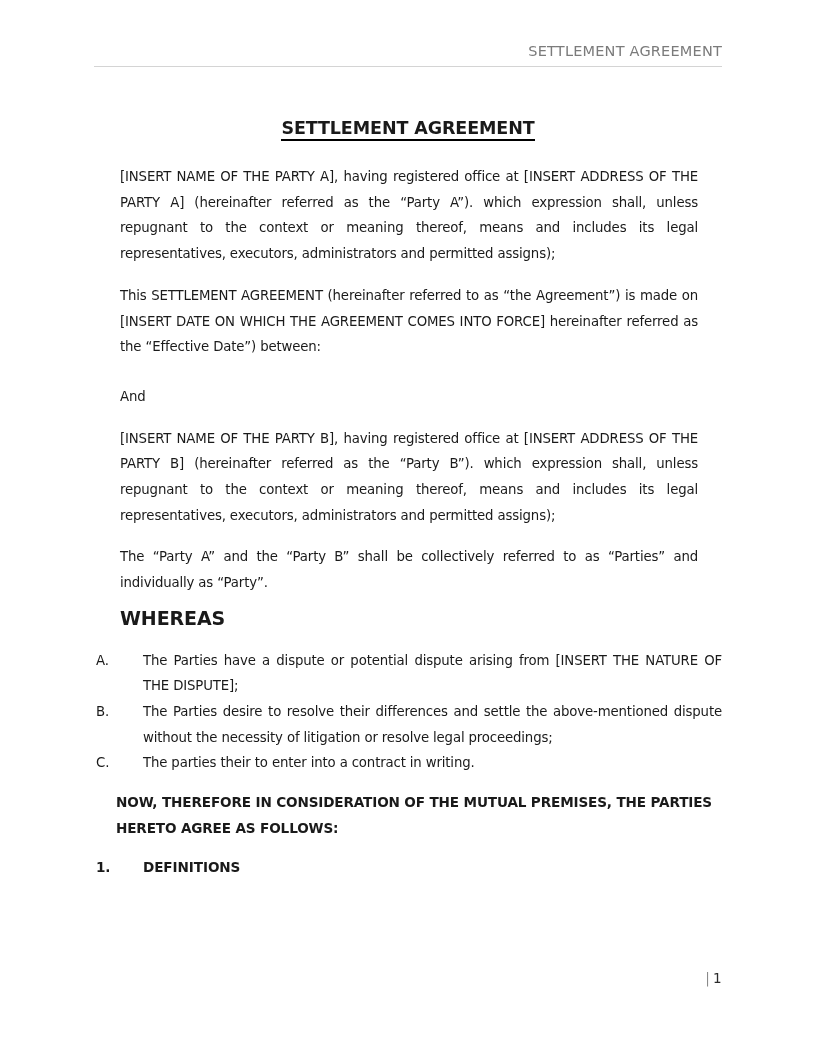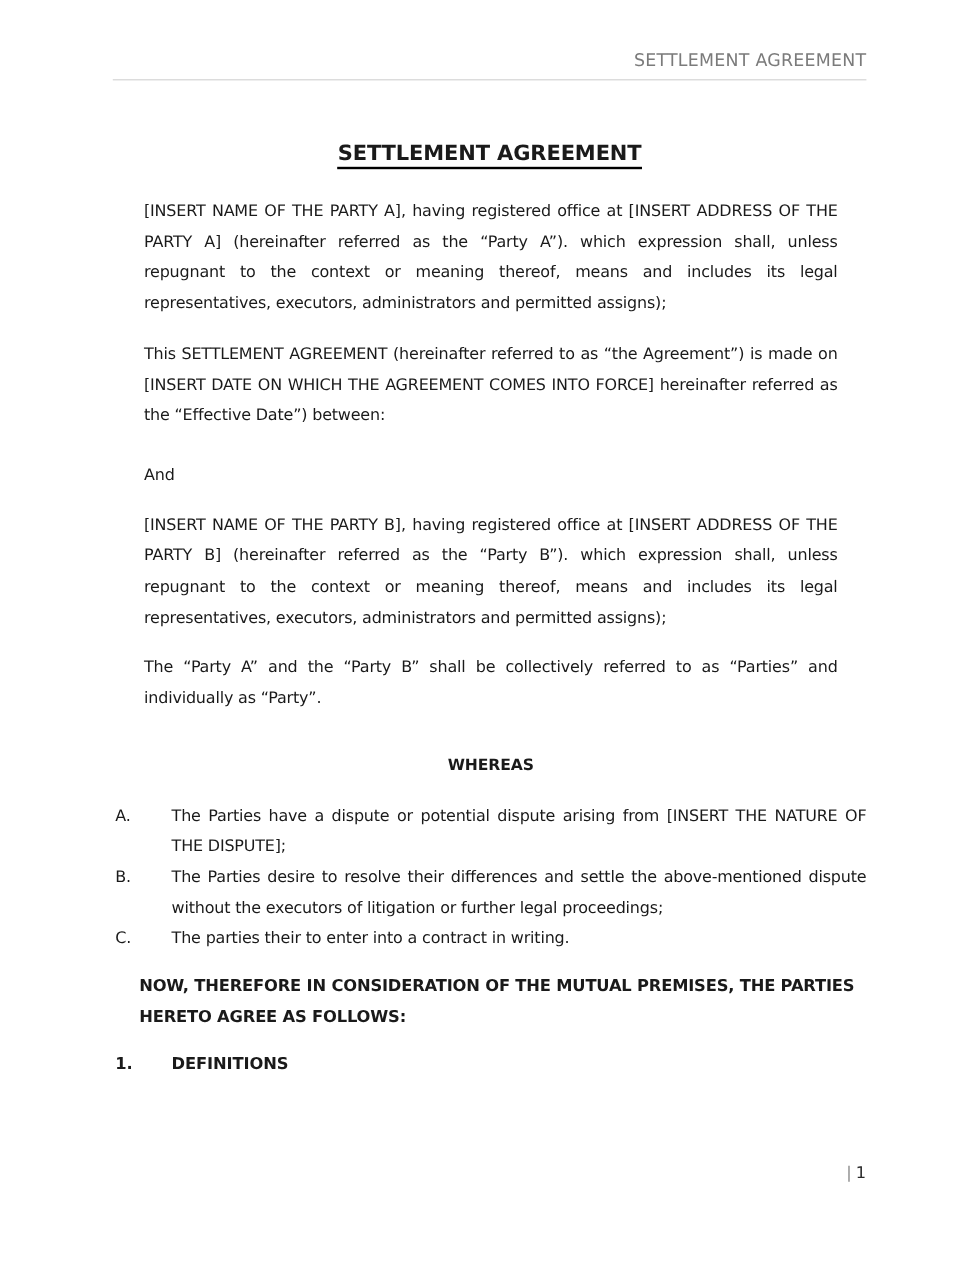--- a/index.html
+++ b/index.html
@@ -74,31 +74,30 @@
     text-justify: inter-word;
     font-size: 13.3px;
     line-height: 25.7px;
     letter-spacing: -0.15px;
   }
   .para.last-left {
     text-align: left;
     margin-top: 24px;
   }
   .para.tight {
-    margin-bottom: 30px;
+    margin-bottom: 10px;
   }
 
   .heading-inline {
     margin: 0 0 16px 0;
     padding: 0 118px 0 120px;
-    font-size: 13px;
+    font-size: 19px;
     line-height: 25.7px;
     font-weight: bold;
     letter-spacing: -0.1px;
-    text-align: center;
   }
 
   .bold-block {
     margin: 14px 0 14px 0;
     padding: 0 86px 0 116px;
     font-size: 13.6px;
     line-height: 25.7px;
     font-weight: bold;
     text-align: left;
     letter-spacing: -0.15px;
@@ -204,21 +203,21 @@
 
     <div class="heading-inline">WHEREAS</div>
 
     <div class="list">
       <div class="list-row">
         <span class="list-marker">A.</span>
         <span class="list-text">The Parties have a dispute or potential dispute arising from [INSERT THE NATURE OF THE DISPUTE];</span>
       </div>
       <div class="list-row">
         <span class="list-marker">B.</span>
-        <span class="list-text">The Parties desire to resolve their differences and settle the above-mentioned dispute without the executors of litigation or further legal proceedings;</span>
+        <span class="list-text">The Parties desire to resolve their differences and settle the above-mentioned dispute without the necessity of litigation or resolve legal proceedings;</span>
       </div>
       <div class="list-row">
         <span class="list-marker">C.</span>
         <span class="list-text left">The parties their to enter into a contract in writing.</span>
       </div>
     </div>
 
     <div class="bold-block">NOW, THEREFORE IN CONSIDERATION OF THE MUTUAL PREMISES, THE PARTIES HERETO AGREE AS FOLLOWS:</div>
 
     <div class="section-row">

